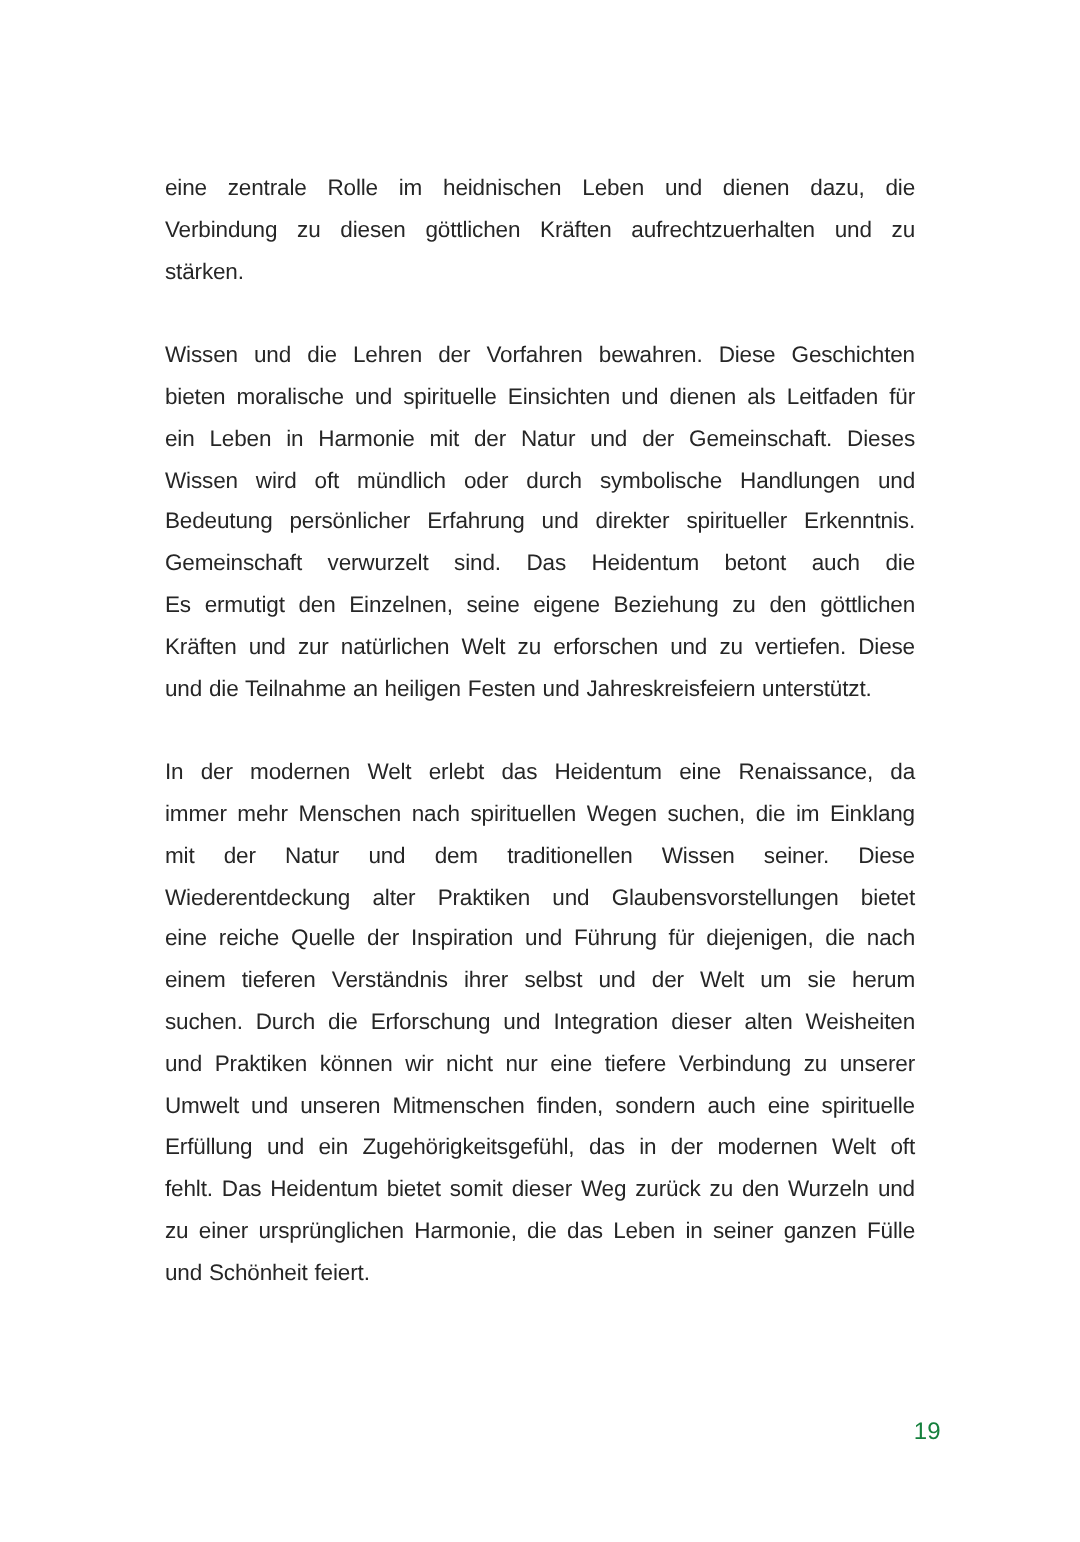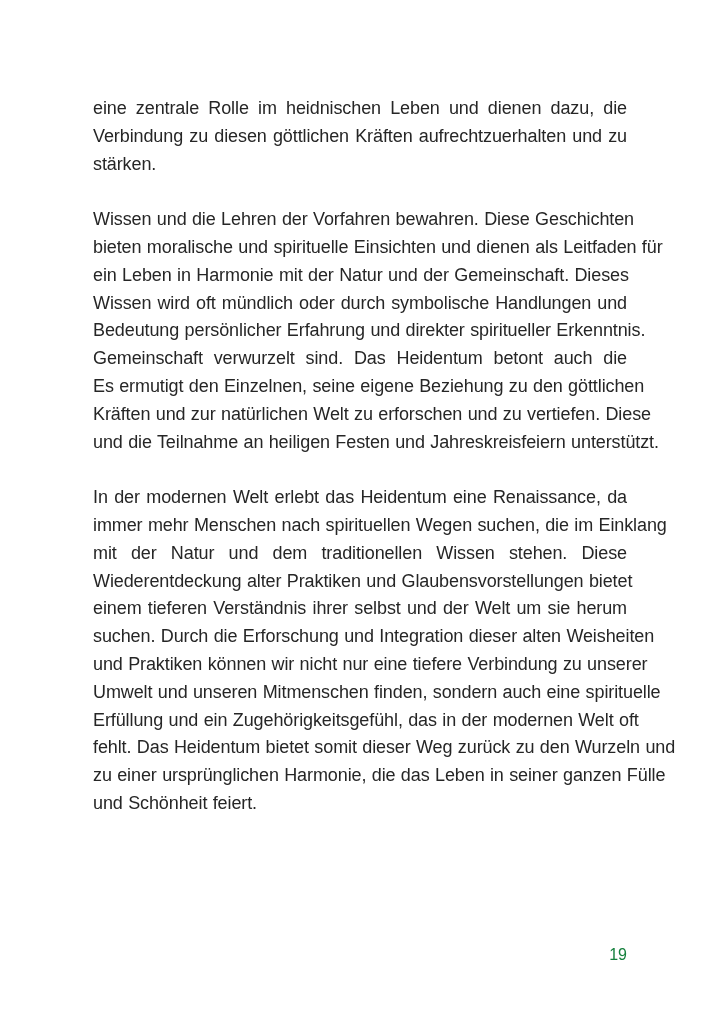--- a/index.html
+++ b/index.html
@@ -15,22 +15,22 @@
       font-family: "Liberation Sans", "DejaVu Sans", sans-serif;
       color: #262626;
     }
     .page {
       position: absolute;
       left: 93px;
       top: 95px;
       width: 534px;
     }
     .para {
-      margin: 0;
-      font-size: 18px;
+      margin: 17px;
+      font-size: 15px;
       line-height: 27.8px;
       text-align: justify;
       letter-spacing: -0.1px;
       word-spacing: 0.5px;
     }
     .para + .para {
       margin-top: 27.8px;
     }
     .line {
       display: block;
@@ -65,22 +65,23 @@
     <span class="line">Wissen wird oft mündlich oder durch symbolische Handlungen und</span>
     <span class="line">Bedeutung persönlicher Erfahrung und direkter spiritueller Erkenntnis.</span>
     <span class="line">Gemeinschaft verwurzelt sind. Das Heidentum betont auch die</span>
     <span class="line">Es ermutigt den Einzelnen, seine eigene Beziehung zu den göttlichen</span>
     <span class="line">Kräften und zur natürlichen Welt zu erforschen und zu vertiefen. Diese</span>
     <span class="line last">und die Teilnahme an heiligen Festen und Jahreskreisfeiern unterstützt.</span>
   </p>
   <p class="para">
     <span class="line">In der modernen Welt erlebt das Heidentum eine Renaissance, da</span>
     <span class="line">immer mehr Menschen nach spirituellen Wegen suchen, die im Einklang</span>
-    <span class="line">mit der Natur und dem traditionellen Wissen stehen. Diese</span>
+    <span class="line">mit der Natur und dem traditionellen Wissen seiner. Diese</span>
     <span class="line">Wiederentdeckung alter Praktiken und Glaubensvorstellungen bietet</span>
+    <span class="line">eine reiche Quelle der Inspiration und Führung für diejenigen, die nach</span>
     <span class="line">einem tieferen Verständnis ihrer selbst und der Welt um sie herum</span>
     <span class="line">suchen. Durch die Erforschung und Integration dieser alten Weisheiten</span>
     <span class="line">und Praktiken können wir nicht nur eine tiefere Verbindung zu unserer</span>
     <span class="line">Umwelt und unseren Mitmenschen finden, sondern auch eine spirituelle</span>
     <span class="line">Erfüllung und ein Zugehörigkeitsgefühl, das in der modernen Welt oft</span>
     <span class="line">fehlt. Das Heidentum bietet somit dieser Weg zurück zu den Wurzeln und</span>
     <span class="line">zu einer ursprünglichen Harmonie, die das Leben in seiner ganzen Fülle</span>
     <span class="line last">und Schönheit feiert.</span>
   </p>
 </div>

